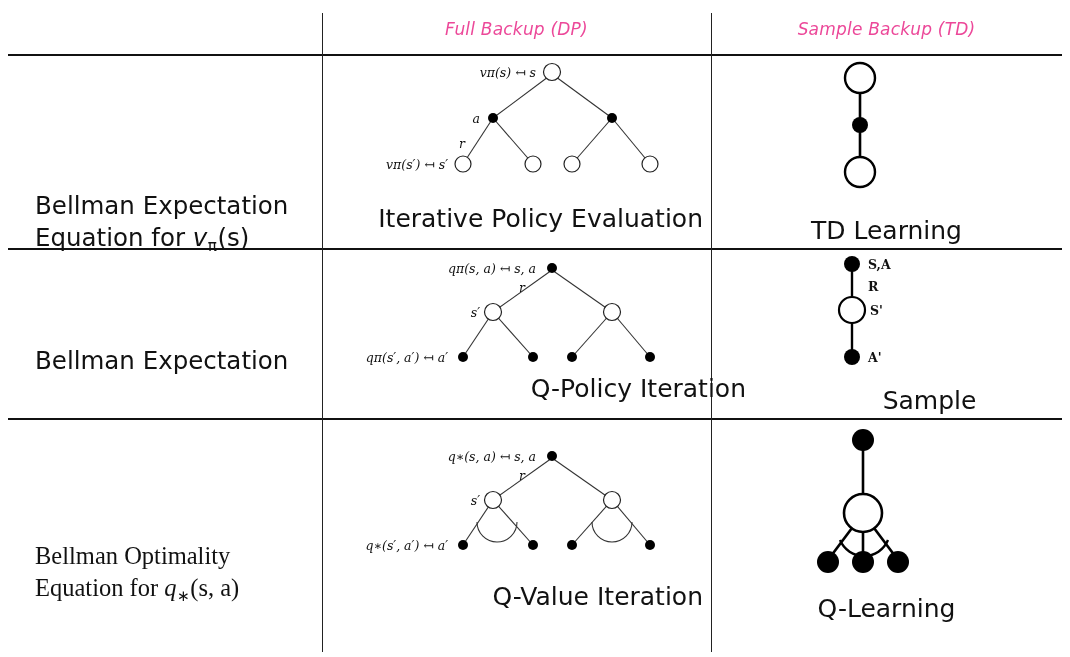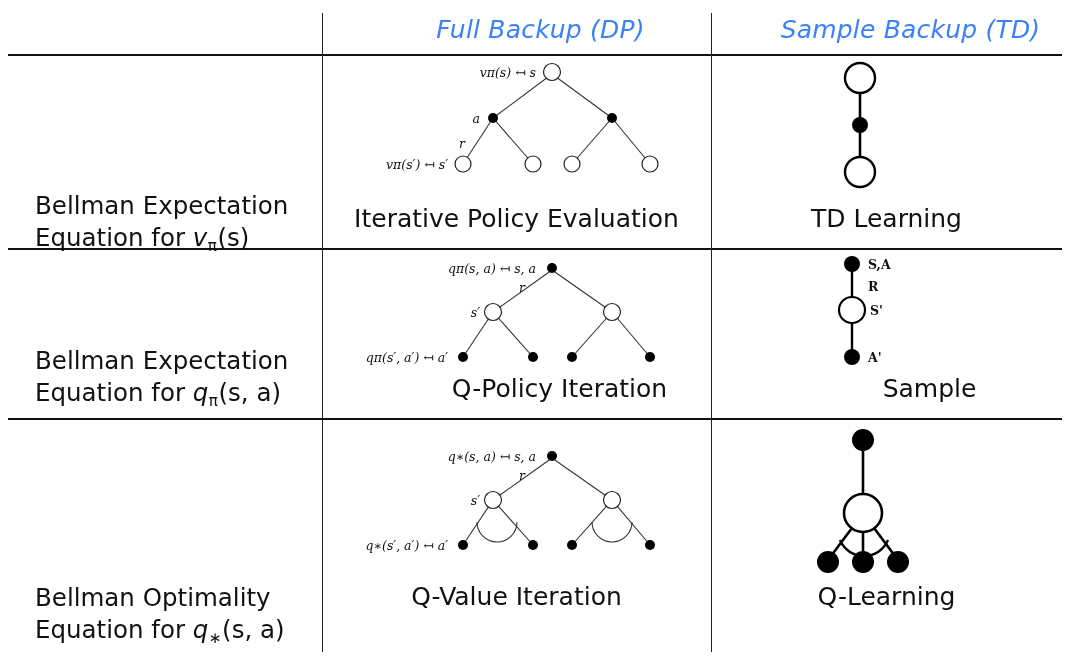--- a/index.html
+++ b/index.html
@@ -46,64 +46,63 @@
 
   
   .hdr {
     position: absolute;
     top: 8px;
     height: 42px;
     display: flex;
     align-items: center;
     justify-content: center;
     font-style: italic;
-    font-size: 25px;
+    font-size: 17px;
     letter-spacing: 0.2px;
-    color: #3b82f6;
+    color: #ec4899;
     font-family: "DejaVu Sans", sans-serif;
-    margin-left: 24px;
   }
   .hdr.h-dp { left: 322px; width: 389px; }
   .hdr.h-td { left: 711px; width: 351px; }
 
   
   .rowlabel {
     position: absolute;
     left: 14px;
     width: 300px;
     font-size: 24.5px;
     line-height: 1.32;
     color: #111;
     text-align: left;
     margin-left: 21px;
   }
   .rowlabel .l2 { white-space: nowrap; }
   .rowlabel.rl-1 { top: 190px; }
   .rowlabel.rl-2 { top: 345px; }
-  .rowlabel.rl-3 { top: 582px; }
+  .rowlabel.rl-3 { top: 540px; font-family: Liberation Serif, serif; }
 
   .mi { font-style: italic; }
   .sub {
     font-size: 0.62em;
     vertical-align: -0.28em;
     font-style: normal;
     padding: 0 0.5px;
   }
   .paren { font-style: normal; }
 
   
   .caption {
     position: absolute;
     font-size: 25px;
     color: #111;
     text-align: center;
     white-space: nowrap;
   }
-  .cap-dp { left: 322px; width: 389px; }
-  .cap-td { left: 711px; width: 351px; }
+  .cap-dp { left: 314px; width: 389px; text-align: right; }
+  .cap-td { left: 711px; width: 351px; margin-top: 12px; }
   .cap-row1 { top: 204px; }
   .cap-row2 { top: 374px; padding-left: 43px; }
   .cap-row3 { top: 582px; }
 
   
   .diagram {
     position: absolute;
   }
   .diagram svg { display: block; }
 
@@ -141,23 +140,20 @@
 
   <div class="rowlabel rl-1">
     <div class="l1">Bellman Expectation</div>
     <div class="l2">
       <span>Equation for </span><span class="mi">v</span><span class="sub">π</span><span class="mi paren">(s)</span>
     </div>
   </div>
 
   <div class="rowlabel rl-2">
     <div class="l1">Bellman Expectation</div>
-    <div class="l2">
-      <span>Equation for </span><span class="mi">q</span><span class="sub">π</span><span class="mi paren">(s, a)</span>
-    </div>
   </div>
 
   <div class="rowlabel rl-3">
     <div class="l1">Bellman Optimality</div>
     <div class="l2">
       <span>Equation for </span><span class="mi">q</span><span class="sub">∗</span><span class="mi paren">(s, a)</span>
     </div>
   </div>
 
   <div class="diagram d-dp1">

